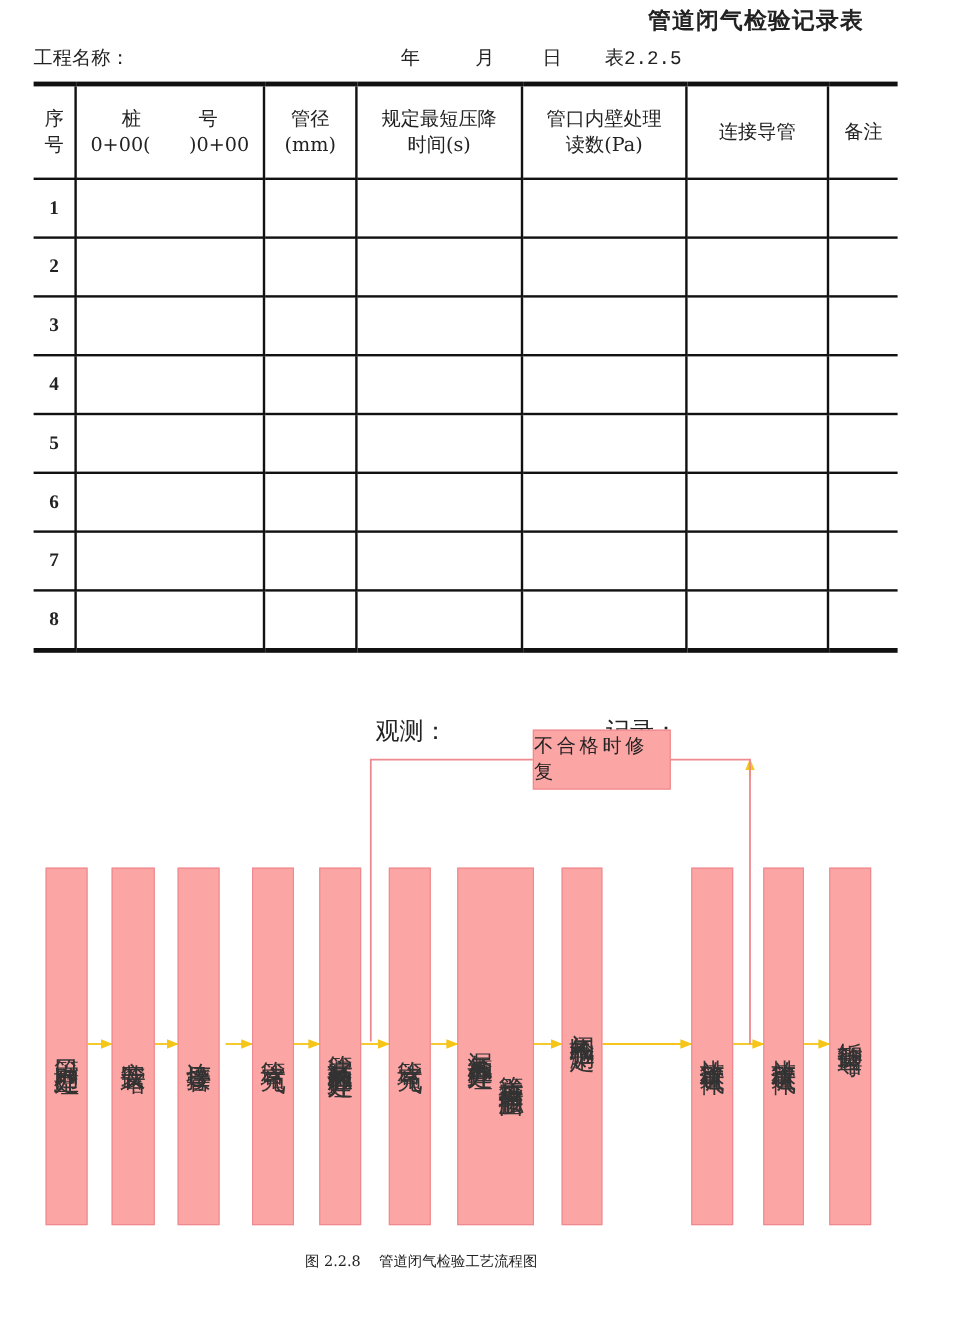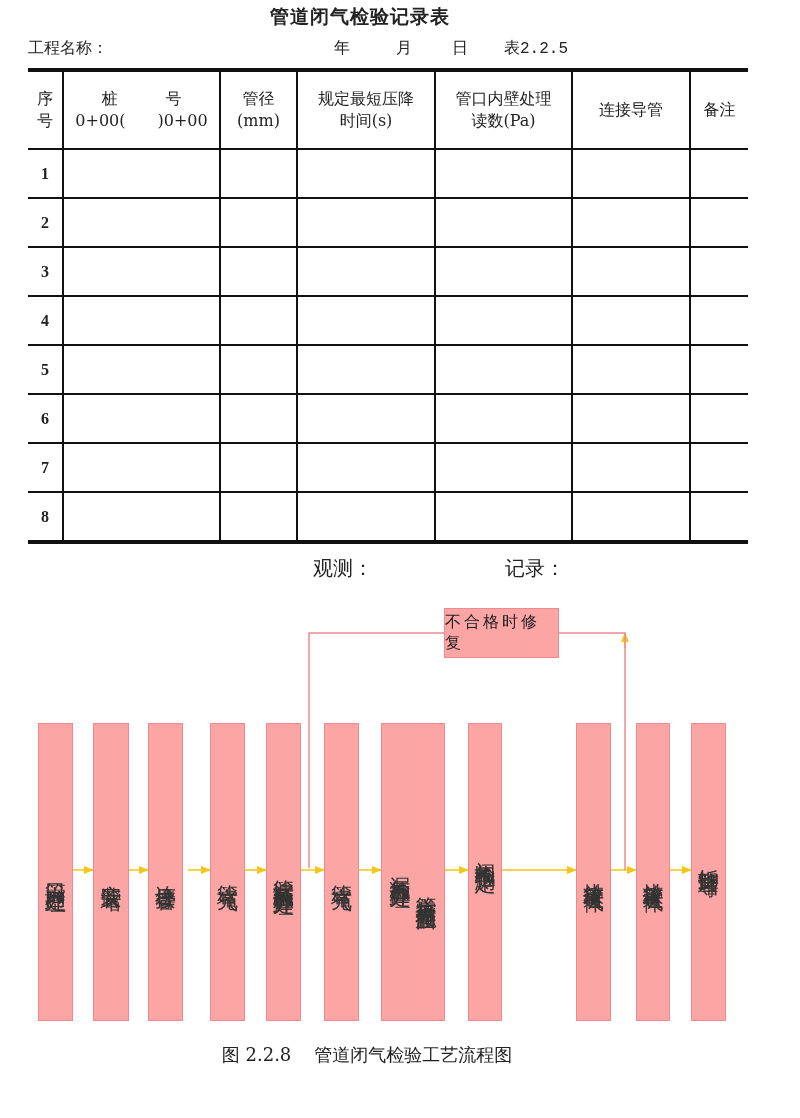--- a/index.html
+++ b/index.html
@@ -1,38 +1,38 @@
 <!DOCTYPE html>
 <html><head>
 <meta charset="utf-8">
 <style>
   html, body { margin: 0; padding: 0; background: #ffffff; }
   body { width: 800px; height: 1118px; position: relative; overflow: hidden;
          font-family: "DejaVu Serif", "Liberation Serif", serif; color: #222; }
-  .title { position: absolute; top: 4px; left: 0; width: 720px; text-align: center;
+  .title { position: absolute; top: 4px; left: 0; width: 720px; text-align: right;
            font-size: 19px; font-weight: bold; font-family: "DejaVu Sans", sans-serif; letter-spacing: 1px; }
   .meta { position: absolute; top: 38px; font-size: 16px; font-family: Liberation Mono, monospace; }
   .tbl { position: absolute; left: 28px; top: 68px; border-collapse: collapse; table-layout: fixed; }
   .tbl td, .tbl th { border-left: 2px solid #111; border-right: 2px solid #111;
          border-bottom: 2px solid #111; padding: 0; text-align: center; vertical-align: middle;
          font-weight: normal; font-size: 16px; line-height: 22px; }
   .tbl tr:first-child th { border-top: 4px solid #111; }
   .tbl tr:last-child td { border-bottom: 4px solid #111; }
   .tbl th:first-child, .tbl td:first-child { border-left: none; }
   .tbl th:last-child, .tbl td:last-child { border-right: none; }
   .tbl th { height: 76px; }
   .tbl td { height: 47px; }
   .tbl td.num { font-weight: bold; font-size: 16px; font-family: "Liberation Serif", serif; }
-  .sig { position: absolute; top: 555px; font-size: 20px; font-family: "DejaVu Sans", sans-serif; }
+  .sig { position: absolute; top: 596px; font-size: 20px; font-family: "DejaVu Sans", sans-serif; }
   .fbox { position: absolute; border: 1.5px solid #ee8a8f; background: #fca5a5; box-sizing: border-box;
           display: flex; align-items: center; justify-content: center; }
   .vtext { writing-mode: vertical-rl; text-orientation: upright; font-size: 21px;
            font-family: "DejaVu Sans", sans-serif; color: #333; letter-spacing: 2px; line-height: 26px; }
   .repair { font-size: 16px; letter-spacing: 3px; color: #222; font-family: "DejaVu Sans", sans-serif; }
-  .caption { position: absolute; top: 1043px; left: 0; width: 702px; text-align: center; font-size: 18px; margin-left: 16px; }
+  .caption { position: absolute; top: 1043px; left: 0; width: 702px; text-align: center; font-size: 12px; }
   svg.flow { position: absolute; left: 0; top: 0; }
 </style>
 </head>
 <body>
 
 <div class="title">管道闭气检验记录表</div>
 <div class="meta" style="left:28px;">工程名称：</div>
 <div class="meta" style="left:334px;">年</div>
 <div class="meta" style="left:396px;">月</div>
 <div class="meta" style="left:452px;">日</div>

